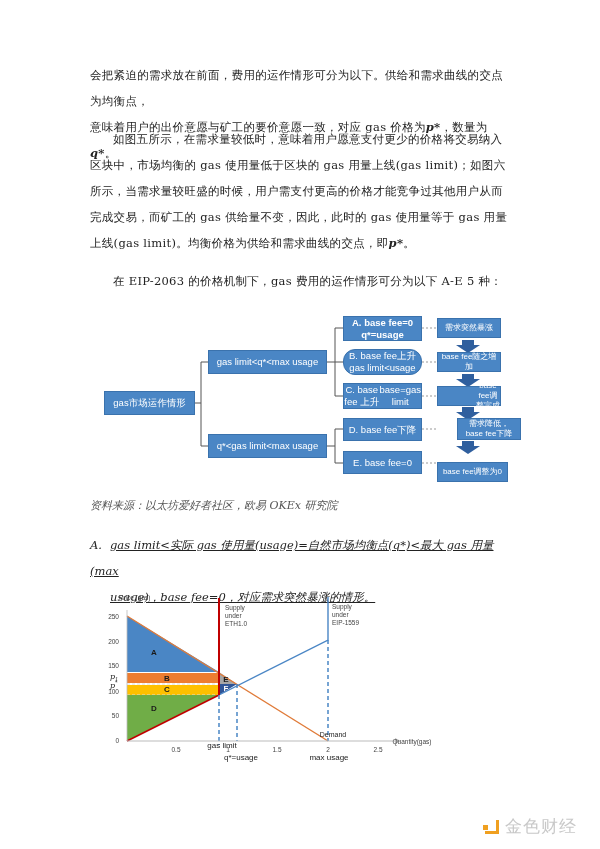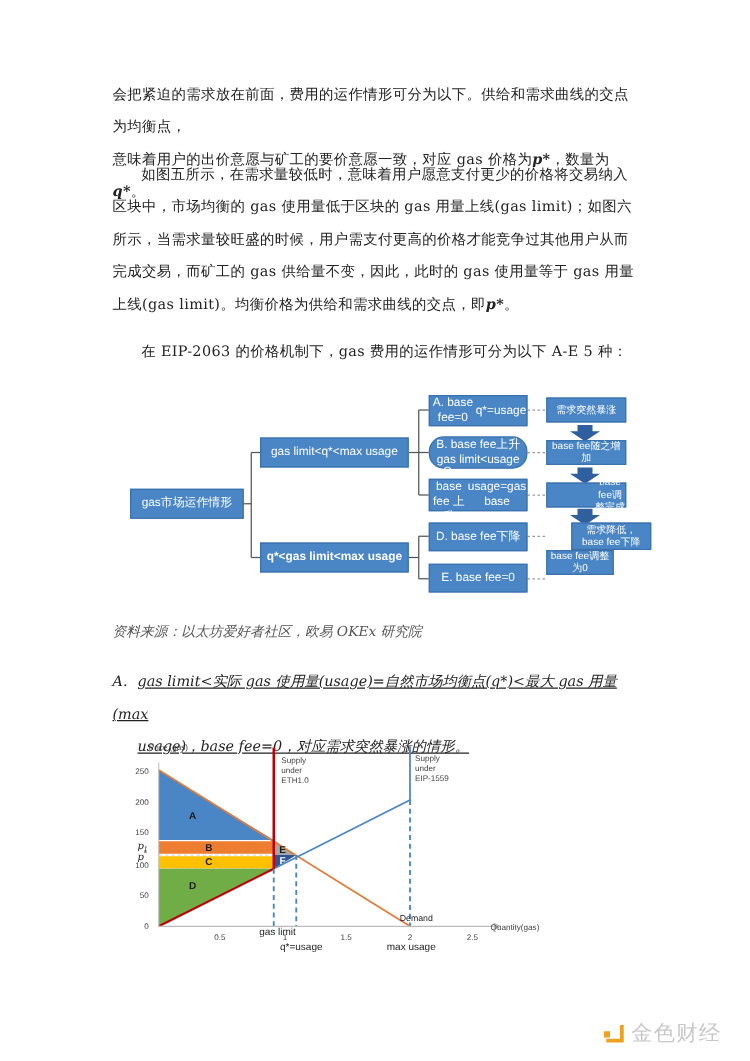--- a/index.html
+++ b/index.html
@@ -65,35 +65,35 @@
     <polygon points="462,374 474,374 474,379 480,379 468,387 456,379 462,379"></polygon>
     <polygon points="462,407 474,407 474,412 480,412 468,420 456,412 462,412"></polygon>
     <polygon points="462,441 474,441 474,446 480,446 468,454 456,446 462,446"></polygon>
   </g>
 </svg>
 
 <div class="box" style="left:104px; top:391px; width:91px; height:24px;">gas市场运作情形</div>
 <div class="box" style="left:208px; top:350px; width:119px; height:24px;">
     <span>gas limit&lt;q*&lt;max usage</span>
   </div>
-<div class="box" style="left:208px; top:434px; width:119px; height:24px;font-weight:bold;">
+<div class="box" style="left:208px; top:434px; width:119px; height:24px;">
     <span>q*&lt;gas limit&lt;max usage</span>
   </div>
 
-<div class="box" style="left:343px; top:316px; width:79px; height:25px; flex-direction:row;">
+<div class="box" style="left:343px; top:316px; width:79px; height:25px; flex-direction:column;font-weight:bold;">
     <span>A. base fee=0</span>
     <span>q*=usage</span>
   </div>
 <div class="box" style="left:343px; top:349px; width:79px; height:26px; flex-direction:column;border-radius:12px;">
     <span>B. base fee上升</span>
     <span>gas limit&lt;usage</span>
   </div>
 <div class="box" style="left:343px; top:383px; width:79px; height:26px; flex-direction:row;">
     <span>C. base fee 上升</span>
-    <span>usage=gas base</span>
+    <span>base=gas limit</span>
   </div>
 <div class="box" style="left:343px; top:418px; width:79px; height:23px;">
     <span>D. base fee下降</span>
   </div>
 <div class="box" style="left:343px; top:451px; width:79px; height:23px;">
     <span>E. base fee=0</span>
   </div>
 
 <div class="box small" style="left:437px; top:318px; width:64px; height:20px;">
     <span>需求突然暴涨</span>
@@ -101,21 +101,21 @@
 <div class="box small" style="left:437px; top:352px; width:64px; height:20px;">
     <span>base fee随之增加</span>
   </div>
 <div class="box small" style="left:437px; top:386px; width:64px; height:20px;padding-left:38px;">
     <span>base fee调整完成</span>
   </div>
 <div class="box small" style="left:437px; top:418px; width:64px; height:22px; flex-direction:column;margin-left:20px;">
     <span>需求降低，</span>
     <span>base fee下降</span>
   </div>
-<div class="box small" style="left:437px; top:440px; width:54px; height:20px;">
+<div class="box small" style="left:437px; top:462px; width:71px; height:20px;">
     <span>base fee调整为0</span>
   </div>
 
 <div class="source">资料来源：以太坊爱好者社区，欧易 OKEx 研究院</div>
 
 <div class="heading">
   <div><span style="display:inline-block; width:20px;">A.</span><span class="u">gas limit&lt;实际 gas 使用量(usage)=自然市场均衡点(q*)&lt;最大 gas 用量(max</span></div>
   <div style="padding-left:20px;"><span class="u">usage)，base fee=0，对应需求突然暴涨的情形。</span></div>
 </div>
 

